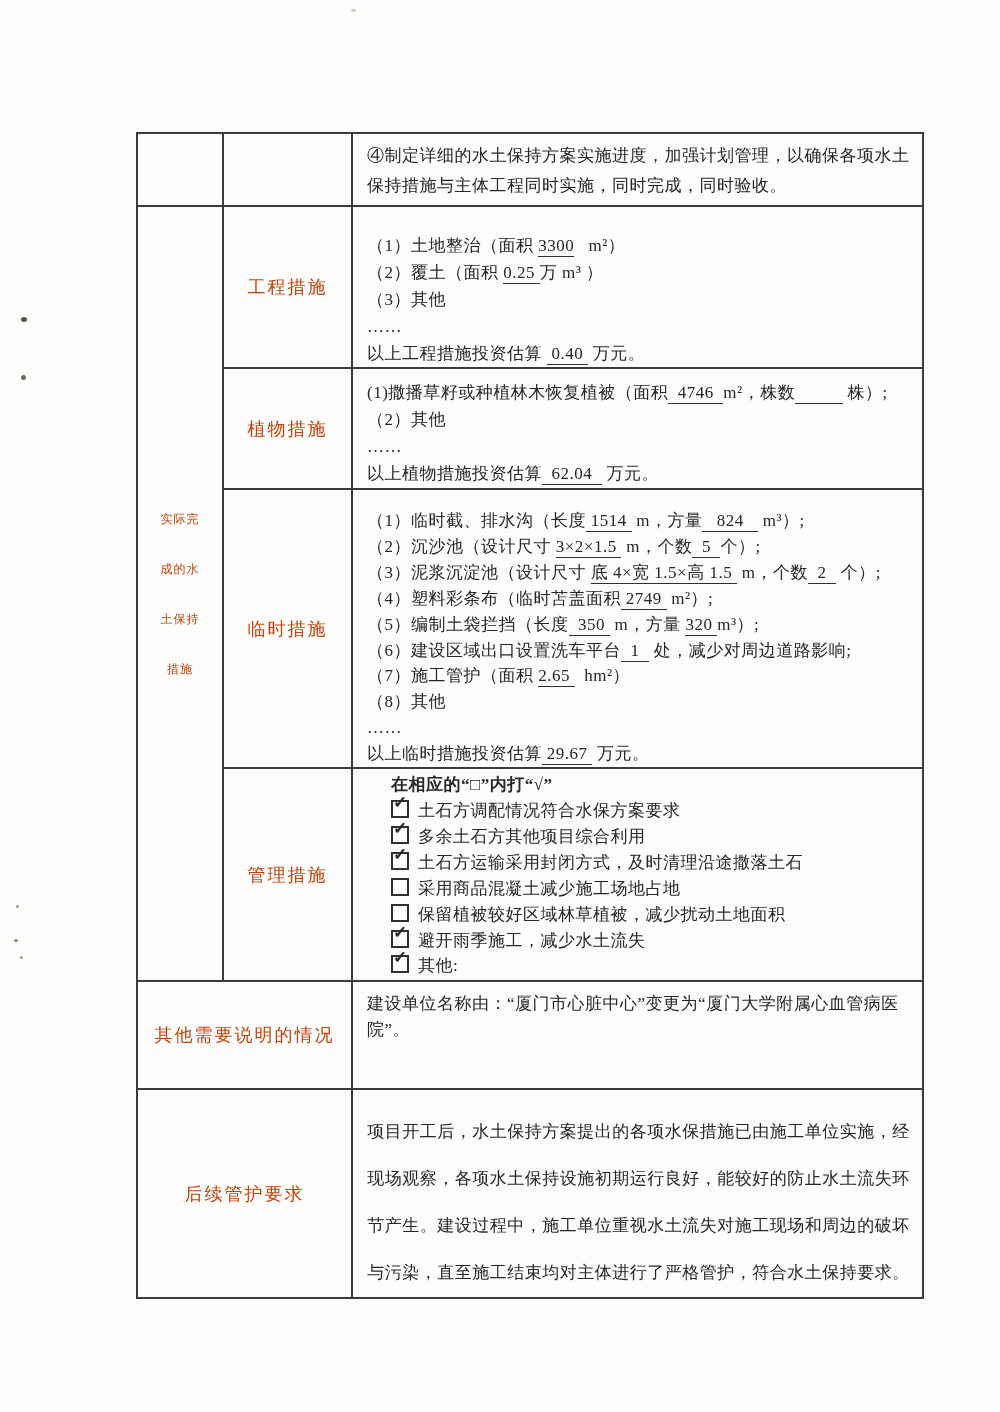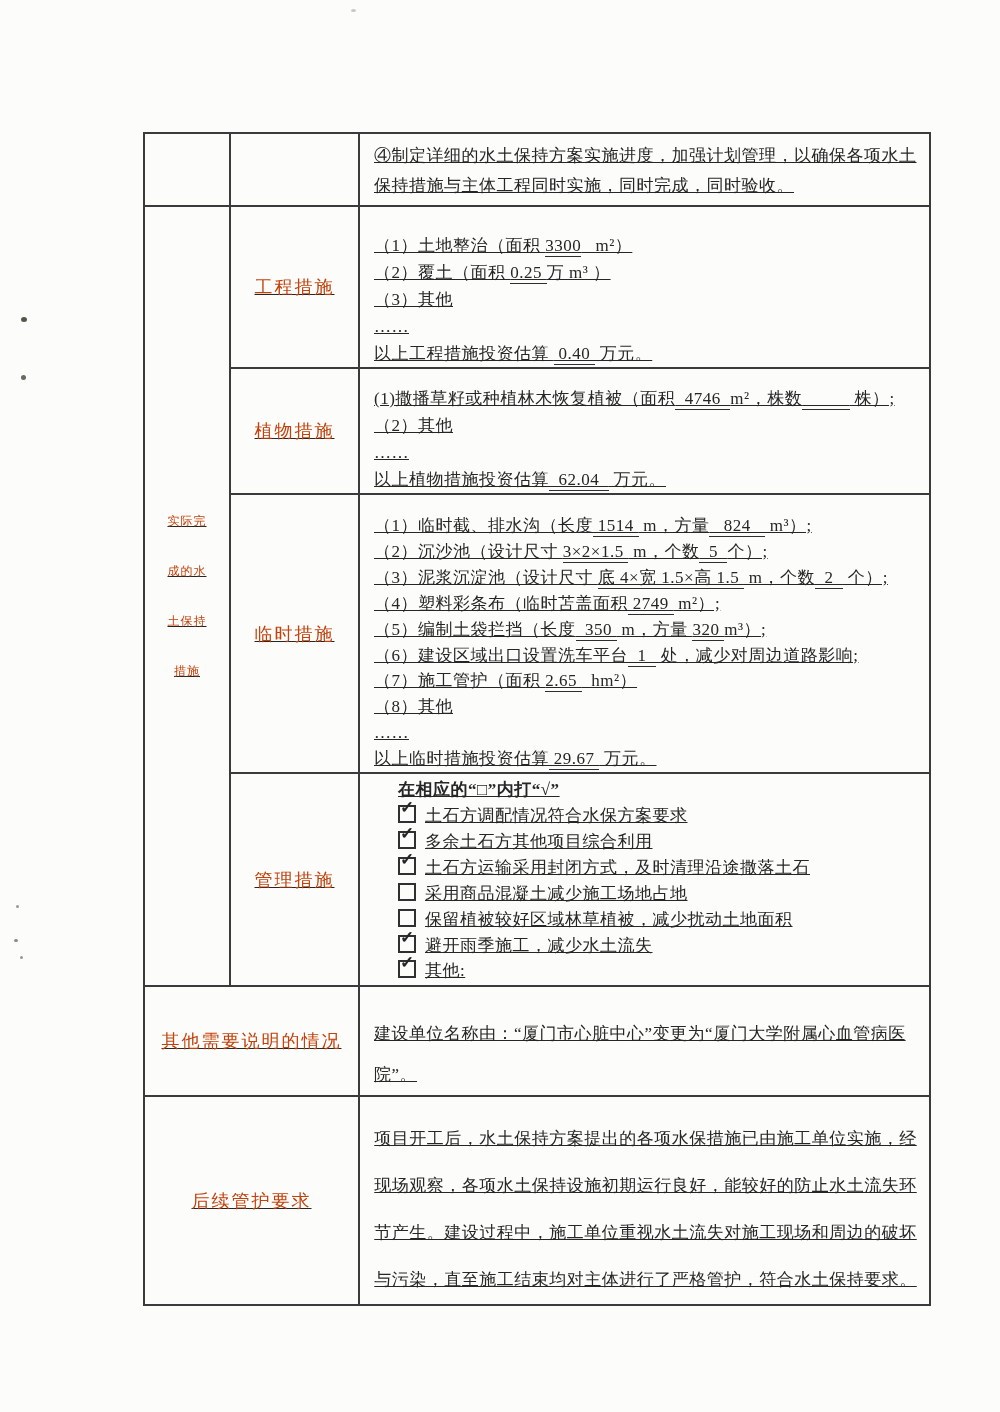--- a/index.html
+++ b/index.html
@@ -14,25 +14,24 @@
   .page{position:absolute;inset:0;background:#fcfcfa;}
   .speck{position:absolute;border-radius:50%;background:#55544c;}
   .s1{left:21px;top:317px;width:6px;height:5px;}
   .s2{left:21px;top:375px;width:5px;height:5px;background:#6a6960;}
   .s3{left:16px;top:905px;width:3px;height:3px;background:#9a9890;}
   .s4{left:14px;top:939px;width:4px;height:3px;background:#8a887f;}
   .s5{left:20px;top:956px;width:3px;height:3px;background:#9a9890;}
   .s6{left:351px;top:9px;width:5px;height:3px;background:#c9c8c0;}
 
   table.form{
-    position:absolute;left:143px;top:132px;
+    position:absolute;left:136px;top:132px;
     width:786px;
     border-collapse:collapse;
     table-layout:fixed;
-    text-decoration:underline;
   }
   .form td{
     border:2px solid #3b3b3b;
     padding:0;
     vertical-align:middle;
   }
   col.c1{width:86px;} col.c2{width:129px;} col.c3{width:571px;}
   tr.r1{height:73px;} tr.r2{height:162px;} tr.r3{height:121px;}
   tr.r4{height:262px;} tr.r5{height:213px;} tr.r6{height:108px;}
   tr.r7{height:209px;}
@@ -49,24 +48,24 @@
     padding:0 12px 0 14px;
     font-size:17px;
     letter-spacing:0.5px;
   }
   .para{white-space:pre-wrap;}
   .tline{white-space:pre-wrap;}
   .lh30{line-height:30px;padding-top:7px;}
   .lh27 .tline{line-height:27px;}
   .lh26 .tline{line-height:25.9px;}
   .pt12{padding-top:25px;}
-  .pt8{padding-top:16px;}
+  .pt8{padding-top:10px;}
   .pt2{padding-top:18px;}
   .pt3{padding-top:3px;margin-left:24px;}
-  .lh41{line-height:41px;padding-top:26px;}
+  .lh41{line-height:26px;padding-top:9px;}
   .lh47{line-height:47px;padding-top:18px;text-align:center;}
   .u{border-bottom:1.6px solid #2e2e2e;padding-bottom:1px;}
   .b{font-weight:bold;}
   .cbox{
     position:relative;
     display:inline-block;
     width:14px;height:14px;
     border:2px solid #303030;
     margin-right:9px;
     vertical-align:-2px;

